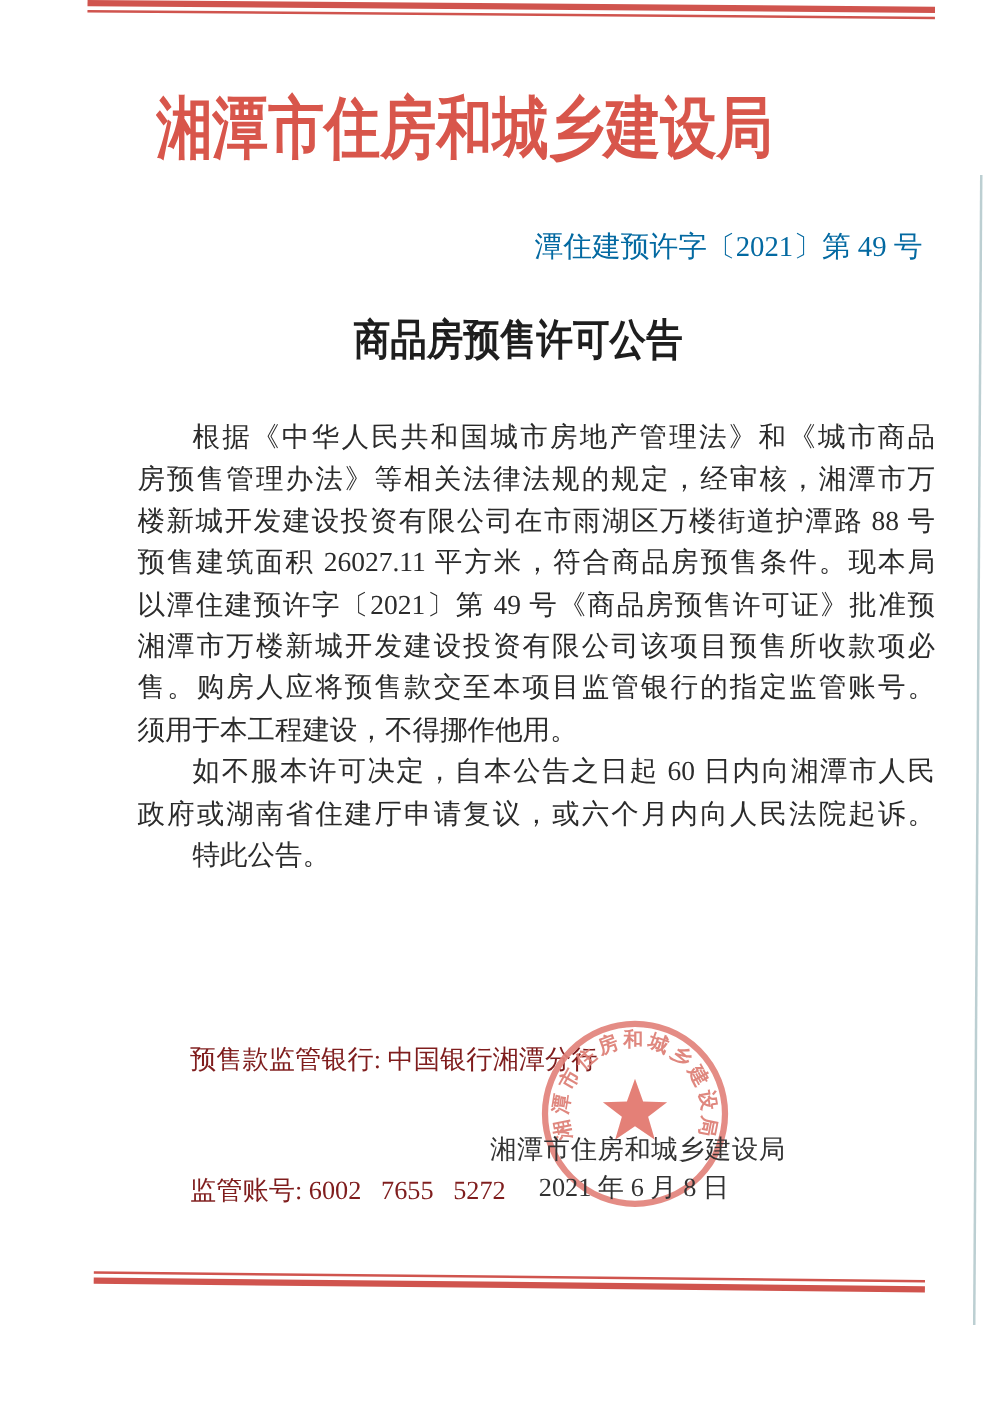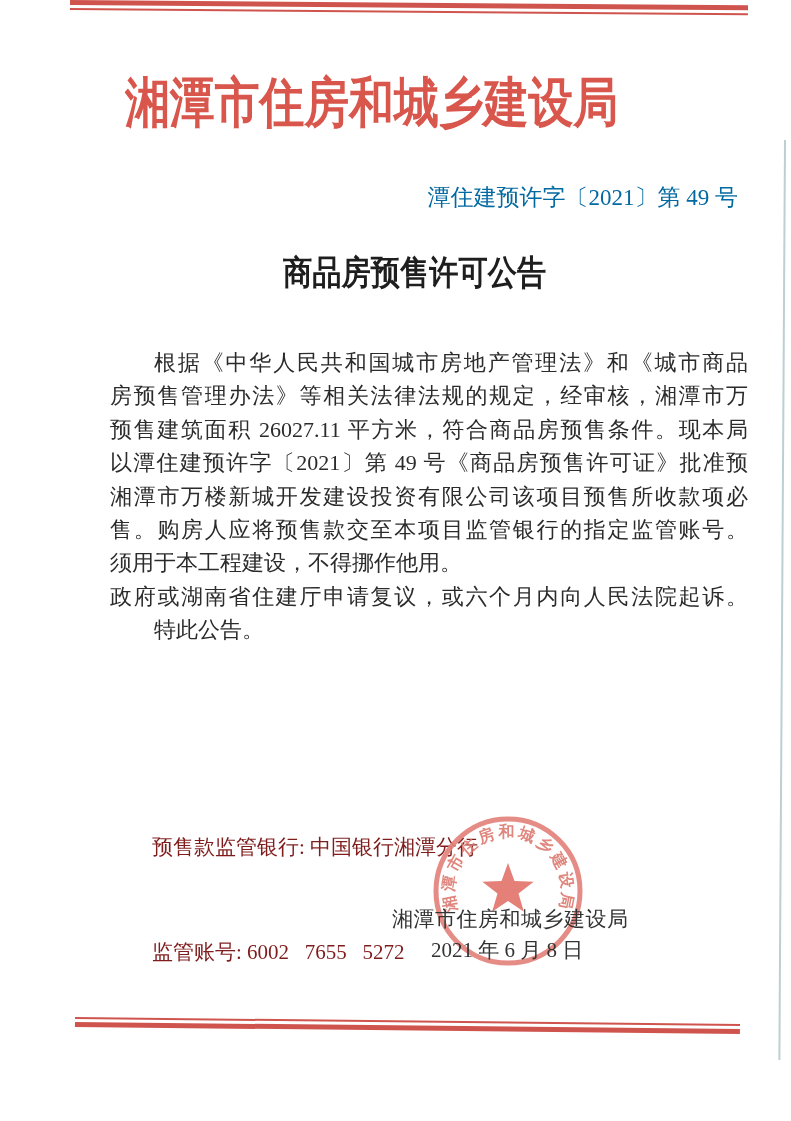--- a/index.html
+++ b/index.html
@@ -26,21 +26,21 @@
   .doc-number{
     position:absolute;right:88px;top:184px;
     font-size:23px;line-height:28px;color:#0369a1;white-space:nowrap;
   }
   .doc-title{
     position:absolute;left:283px;top:252px;
     font-size:34px;line-height:42px;font-weight:bold;color:#1e1e1e;
     white-space:nowrap;transform:scaleX(0.86);transform-origin:left center;
   }
   .body-block{
-    position:absolute;left:110px;top:346px;width:638px;
+    position:absolute;left:110px;top:333px;width:638px;
     font-size:22px;color:#2b2b2b;
   }
   .bline{
     height:33.4px;line-height:33.4px;
     text-align:justify;text-align-last:left;
     white-space:nowrap;
   }
   .bline.fill{text-align-last:justify;white-space:normal;overflow:hidden;}
   .bline.indent{text-indent:44px;}
   .bank-block{
@@ -77,25 +77,27 @@
     <div class="thin"></div>
   </div>
 
   <div class="doc-number">潭住建预许字〔2021〕第 49 号</div>
 
   <div class="doc-title">商品房预售许可公告</div>
 
   <div class="body-block">
       <div class="bline indent fill">根据《中华人民共和国城市房地产管理法》和《城市商品</div>
       <div class="bline fill">房预售管理办法》等相关法律法规的规定，经审核，湘潭市万</div>
+      <div class="bline fill">楼新城开发建设投资有限公司在市雨湖区万楼街道护潭路 88 号</div>
       <div class="bline fill">预售建筑面积 26027.11 平方米，符合商品房预售条件。现本局</div>
       <div class="bline fill">以潭住建预许字〔2021〕第 49 号《商品房预售许可证》批准预</div>
       <div class="bline fill">湘潭市万楼新城开发建设投资有限公司该项目预售所收款项必</div>
       <div class="bline fill">售。购房人应将预售款交至本项目监管银行的指定监管账号。</div>
       <div class="bline">须用于本工程建设，不得挪作他用。</div>
+      <div class="bline indent fill">如不服本许可决定，自本公告之日起 60 日内向湘潭市人民</div>
       <div class="bline fill">政府或湖南省住建厅申请复议，或六个月内向人民法院起诉。</div>
       <div class="bline indent">特此公告。</div>
     </div>
 
   <div class="bank-block">
     <div>预售款监管银行: 中国银行湘潭分行</div>
     <div>监管账号: 6002   7655   5272</div>
   </div>
 
   <svg class="seal" viewBox="0 0 160 160">

